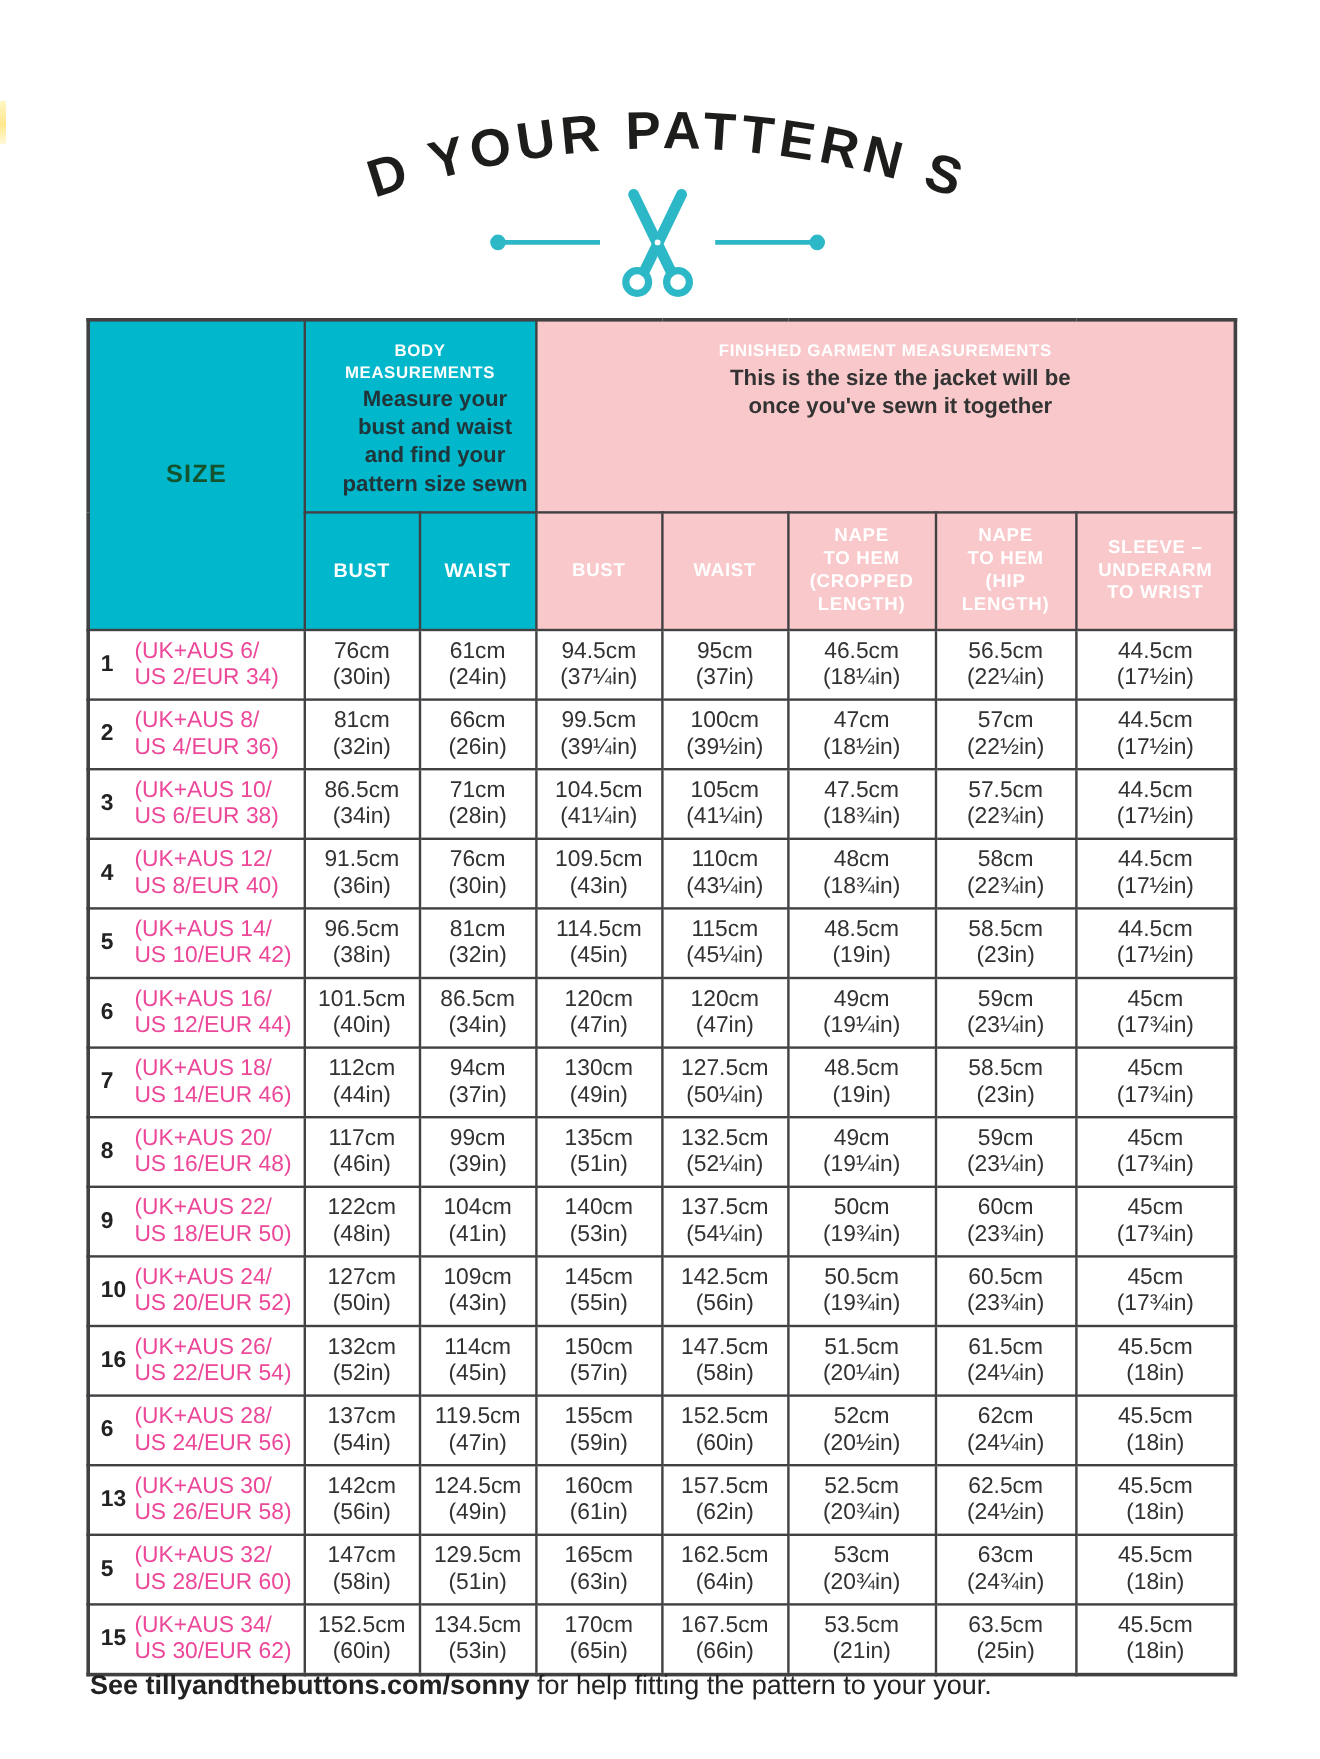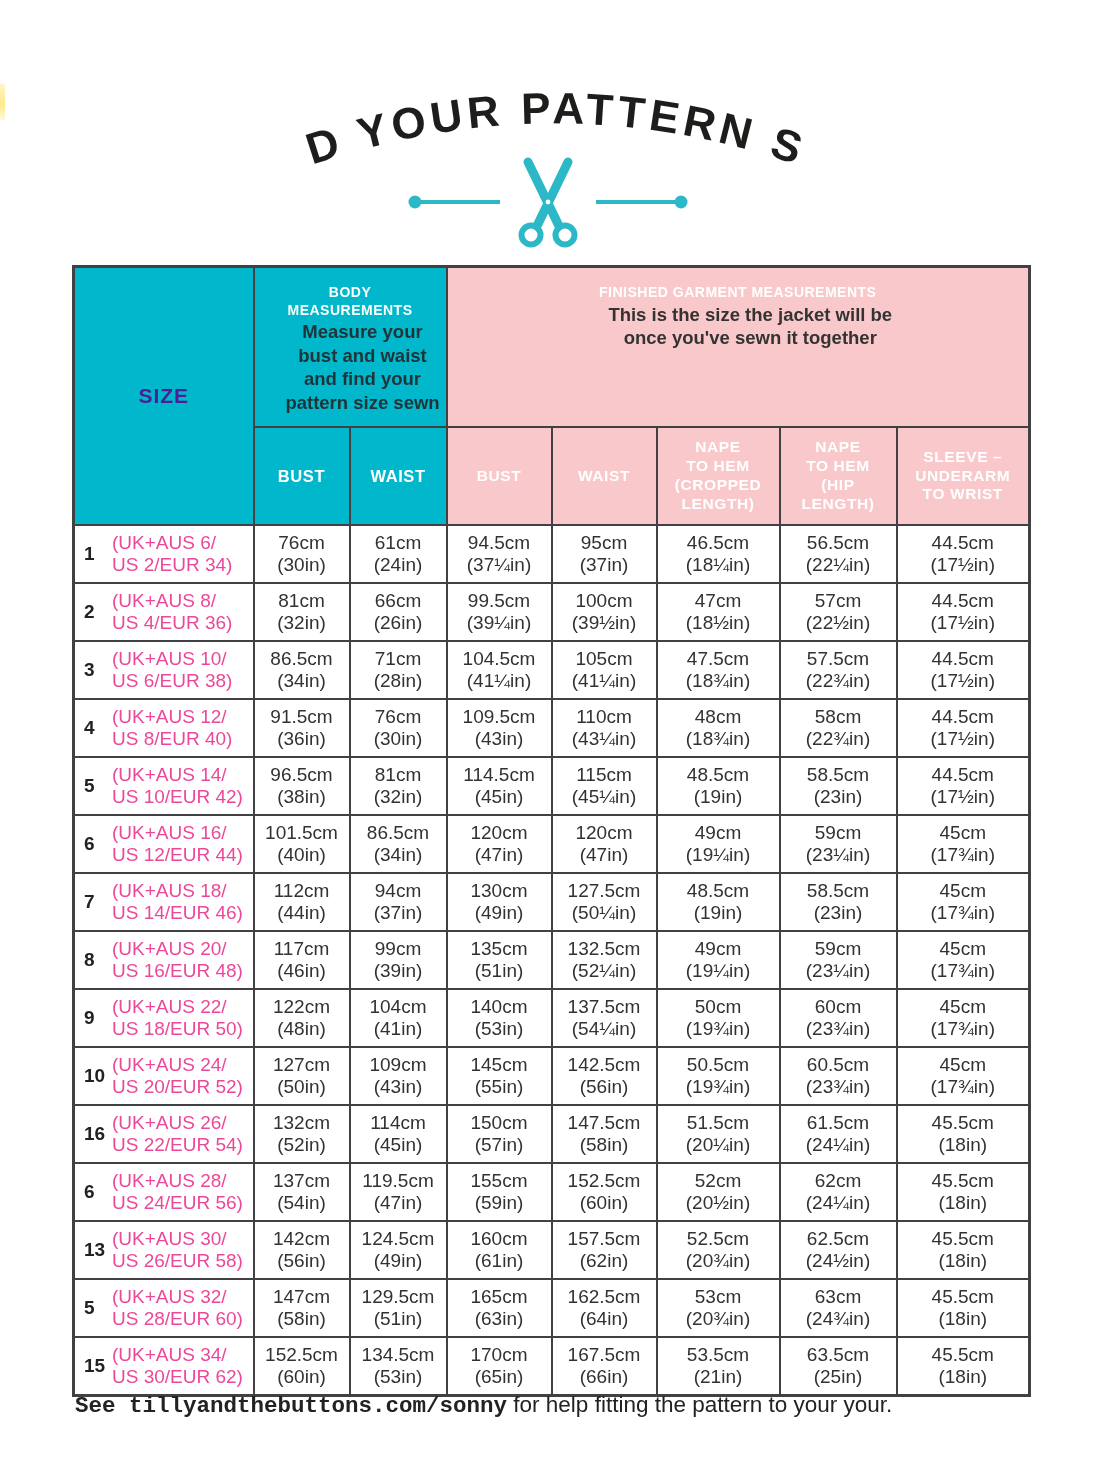--- a/index.html
+++ b/index.html
@@ -12,21 +12,21 @@
   .page{position:relative;width:1100px;height:1466px;background:#ffffff;
         font-family:"Liberation Sans",sans-serif;color:var(--ink);overflow:hidden;}
   .artifact-yellow{position:absolute;left:0;top:84px;width:5px;height:36px;
         background:linear-gradient(180deg,#fff7c6,#ffe88d 55%,#fff9d8);}
   .masthead{position:absolute;left:0;top:40px;width:1100px;height:215px;}
 
   table.size-table{position:absolute;left:72px;top:265px;width:956px;
         border-collapse:collapse;table-layout:fixed;border:3px solid var(--border);}
   .size-table th,.size-table td{border:2px solid var(--border);padding:0;}
 
-  th.size-head{background:var(--teal);color:#4c1d95;font-size:21px;font-weight:bold;
+  th.size-head{background:var(--teal);color:#14532d;font-size:21px;font-weight:bold;
         letter-spacing:1px;text-align:center;vertical-align:middle;}
   th.body-group{background:var(--teal);vertical-align:top;height:158px;}
   th.garment-group{background:var(--pink);vertical-align:top;}
   .group-title{color:#fff;font-weight:bold;font-size:14px;line-height:1.25;
         padding-top:16px;letter-spacing:.5px;}
   .group-sub{color:#20353a;font-size:18.5px;font-weight:bold;line-height:1.28;
         white-space:pre-line;padding-top:1px;margin-left:25px;}
   th.garment-group .group-sub{color:#333;}
 
   tr.subhead-row th{height:96px;font-size:16.5px;font-weight:bold;color:#fff;
@@ -36,21 +36,21 @@
   tr.subhead-row th.p{background:var(--pink);font-size:15.5px;}
 
   tbody td{height:56px;text-align:center;font-size:19px;line-height:1.18;
         color:#323234;background:#fff;vertical-align:middle;}
   td.size-cell{text-align:left;}
   .size-wrap{display:flex;align-items:center;padding-left:9px;}
   .size-wrap .num{font-weight:bold;width:28px;flex:0 0 28px;color:#222;}
   .size-wrap .lbl{color:#ec4899;}
 
   .footer-note{position:absolute;left:75px;top:1392px;font-size:22.5px;color:#222;}
-  .footer-note b{font-weight:bold;font-family:Liberation Mono, monospace;}
+  .footer-note b{font-weight:bold;}
 </style>
 </head>
 <body>
 
 <div class="page">
 
   <div class="artifact-yellow"></div>
 
   <svg class="masthead" viewBox="0 0 1100 215" aria-hidden="true">
     <path id="title-arc-path" d="M 312 125 Q 555 42 798 125" fill="none"></path>

